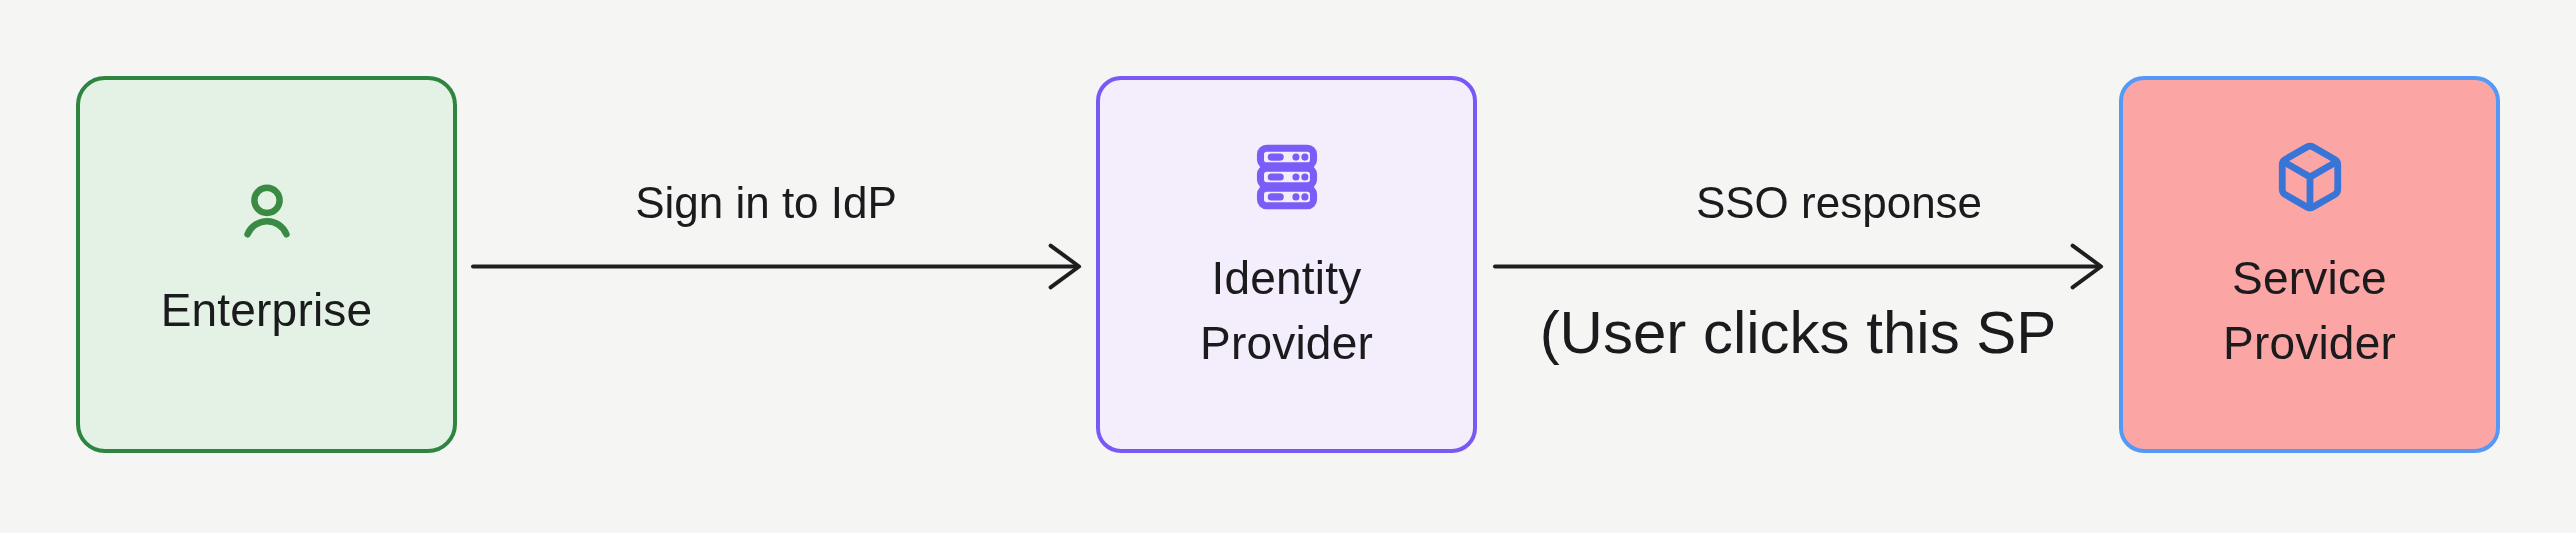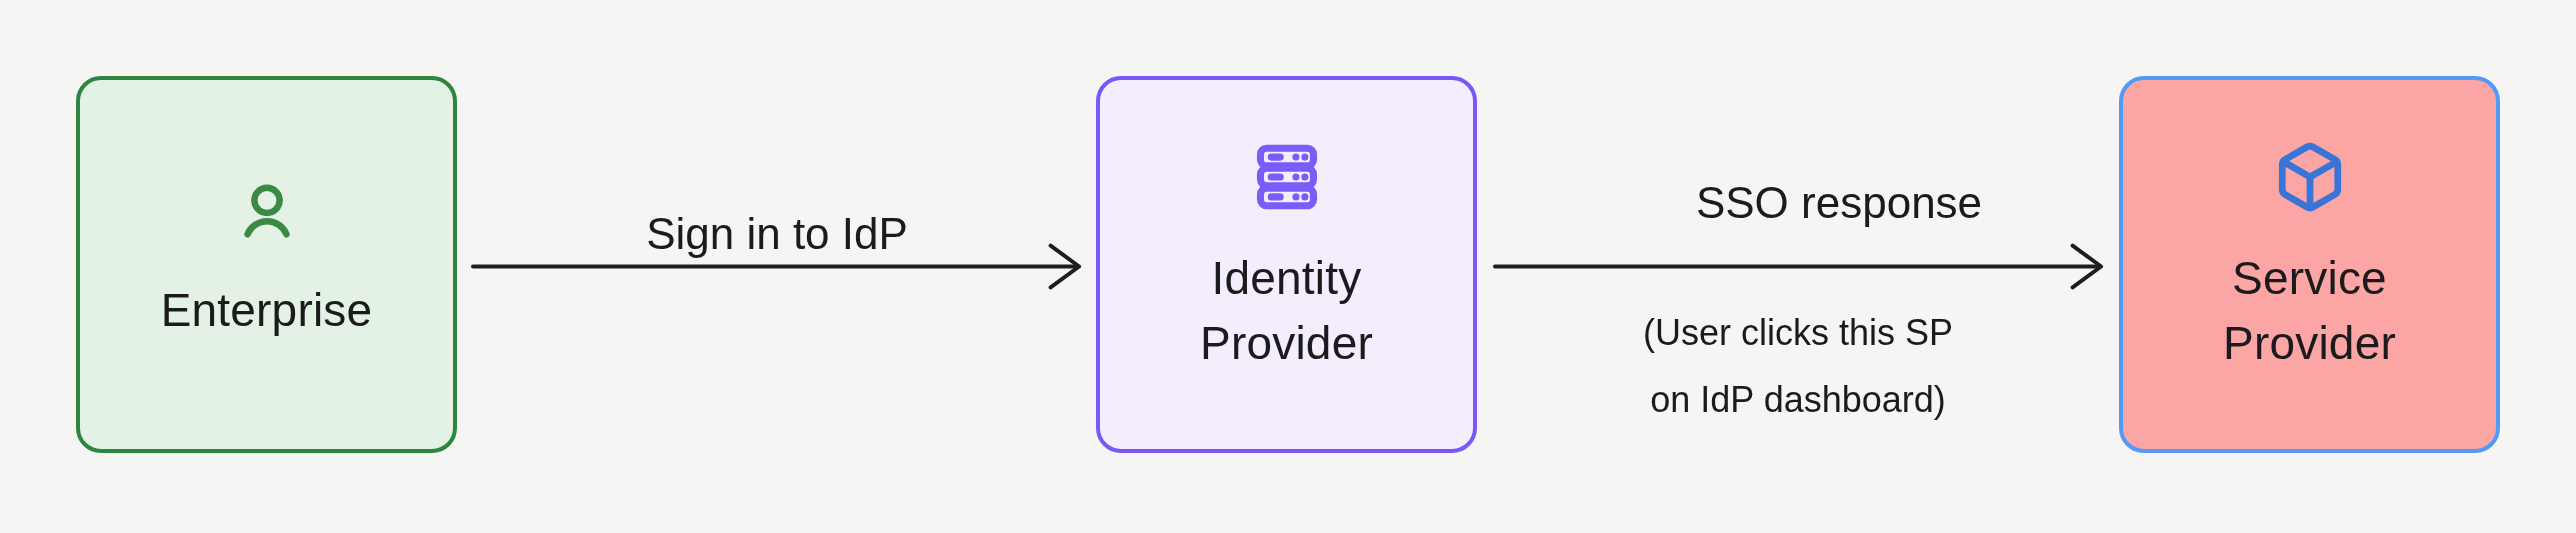--- a/index.html
+++ b/index.html
@@ -19,21 +19,21 @@
     height: 377px;
     box-sizing: border-box;
     border: 4.8px solid #888;
     border-radius: 25px;
     display: flex;
     flex-direction: column;
     align-items: center;
     justify-content: center;
     gap: 32px;
   }
-  .node-1 { left: 76px; }
+  .node-1 { left: 76px; border-radius: 29px; }
   .node-2 { left: 1096px; }
   .node-3 { left: 2119px; }
   .node .icon {
     width: 74px;
     height: 74px;
     display: block;
     margin-top: -13.3px;
   }
   .node .icon svg { width: 100%; height: 100%; display: block; }
   .node-label {
@@ -43,29 +43,29 @@
     letter-spacing: 0.2px;
   }
   .edge-label {
     position: absolute;
     top: 177px;
     width: 640px;
     text-align: center;
     font-size: 44px;
     line-height: 51px;
   }
-  .edge-label-1 { left: 457px; margin-top: 31px; }
+  .edge-label-1 { left: 446px; }
   .edge-label-2 { left: 1519px; }
   .edge-note {
     position: absolute;
     top: 299px;
     left: 1459px;
     width: 678px;
     text-align: center;
-    font-size: 36px;
+    font-size: 60px;
     line-height: 67px;
   }
   .edge-arrow {
     position: absolute;
     top: 238px;
     width: 640px;
     height: 57px;
   }
   .edge-arrow-1 { left: 457px; }
   .edge-arrow-2 { left: 1479px; }
@@ -121,21 +121,20 @@
 
   <div class="edge-label edge-label-2">SSO response</div>
   <div class="edge-arrow edge-arrow-2">
     <svg viewBox="0 0 672 60" fill="none" stroke="#1E1E1E" stroke-width="4.2" stroke-linecap="round" stroke-linejoin="round">
       <line x1="16" y1="30" x2="650" y2="30"></line>
       <polyline points="624,8 654,30 624,52"></polyline>
     </svg>
   </div>
   <div class="edge-note">
     <div>(User clicks this SP</div>
-    <div>on IdP dashboard)</div>
   </div>
 
   <div class="node node-3" style="background-color: #fca5a5; border-color: rgb(85, 153, 247);">
     <span class="icon" style="color: rgb(56, 117, 215);">
       <svg viewBox="0 0 24 24" fill="none" stroke="currentColor" stroke-width="2.2" stroke-linecap="round" stroke-linejoin="round">
         <path d="M21 8a2 2 0 0 0-1-1.73l-7-4a2 2 0 0 0-2 0l-7 4A2 2 0 0 0 3 8v8a2 2 0 0 0 1 1.73l7 4a2 2 0 0 0 2 0l7-4A2 2 0 0 0 21 16Z"></path>
         <path d="m3.3 7 8.7 5 8.7-5"></path>
         <path d="M12 22V12"></path>
       </svg>
     </span>

